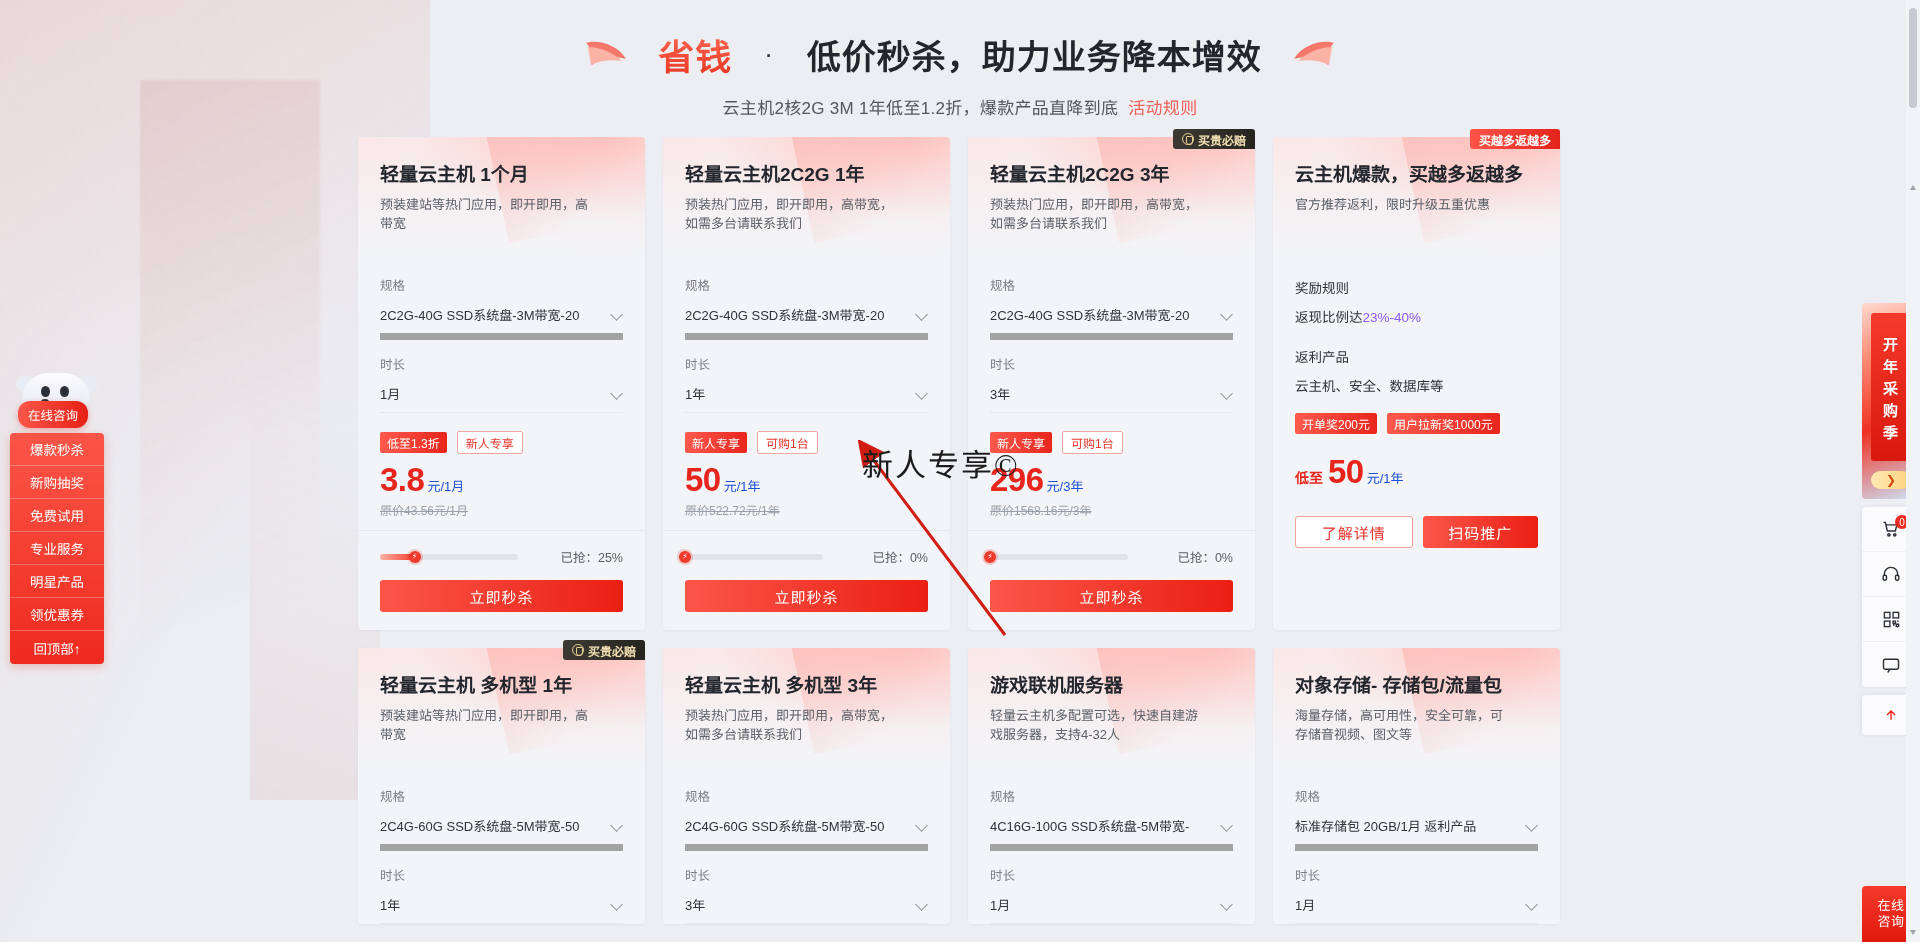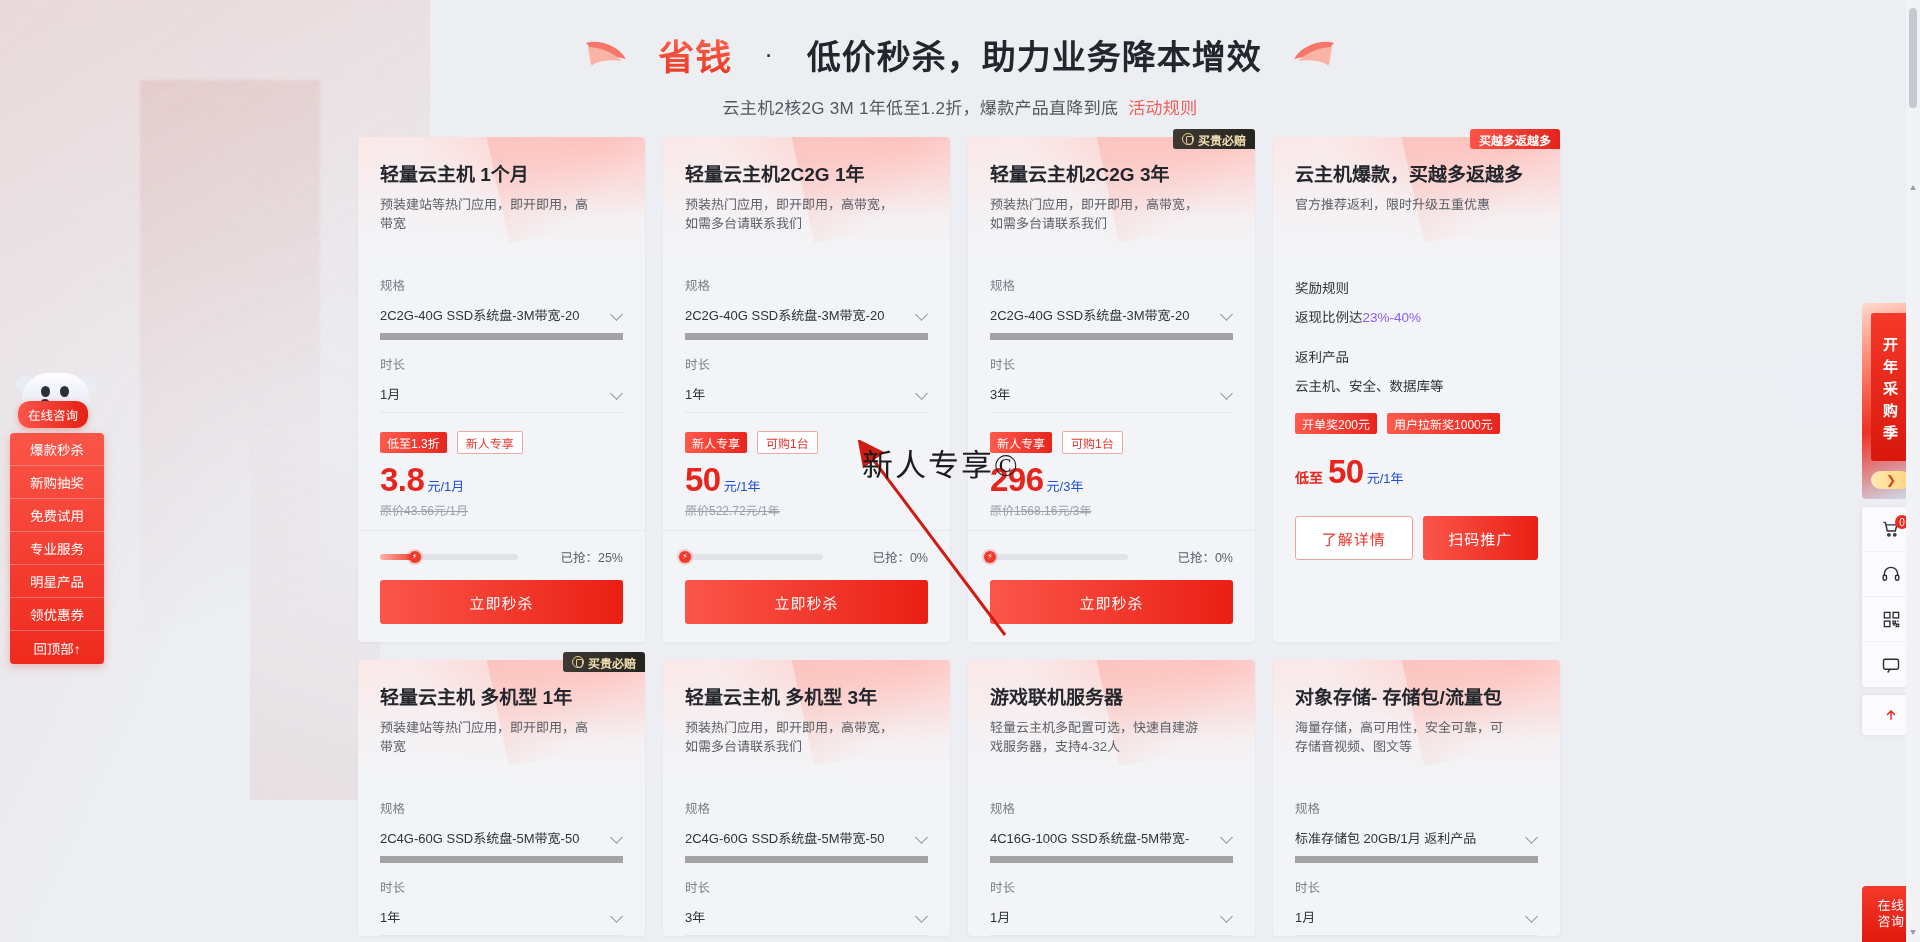--- a/index.html
+++ b/index.html
@@ -150,21 +150,21 @@
   .bar-knob {
     position: absolute; top: -3px; width: 12px; height: 12px; border-radius: 50%;
     background: #ef3b2c; box-shadow: 0 0 0 2px rgba(239,59,44,.22);
     display: flex; align-items: center; justify-content: center;
     font-size: 8px; color: #fff; transform: translateX(-6px);
   }
   .grab { font-size: 12.5px; color: #5c6069; }
 
   .btn-row { padding: 14px 22px 18px; display: flex; gap: 10px; }
   .btn {
-    flex: 1; height: 44px; border: 0; border-radius: 3px; cursor: pointer;
+    flex: 1; height: 32px; border: 0; border-radius: 3px; cursor: pointer;
     font-size: 15px; font-family: Liberation Sans, sans-serif; letter-spacing: 1px;
     display: flex; align-items: center; justify-content: center;
   }
   .btn-primary { color: #fff; background: linear-gradient(90deg,#fb564a 0%, #ea1f14 100%); }
   .btn-ghost { color: #e8362c; background: #fff; border: 1px solid #f0a39c; }
 
   .rule-block { padding: 22px 22px 0; }
   .rule-block .rb-label { font-size: 13.5px; color: #2f3238; margin-bottom: 9px; }
   .rule-block .rb-value { font-size: 13.5px; color: #2f3238; }
   .rule-block .rb-value em { font-style: normal; color: #8b5cf6; }

